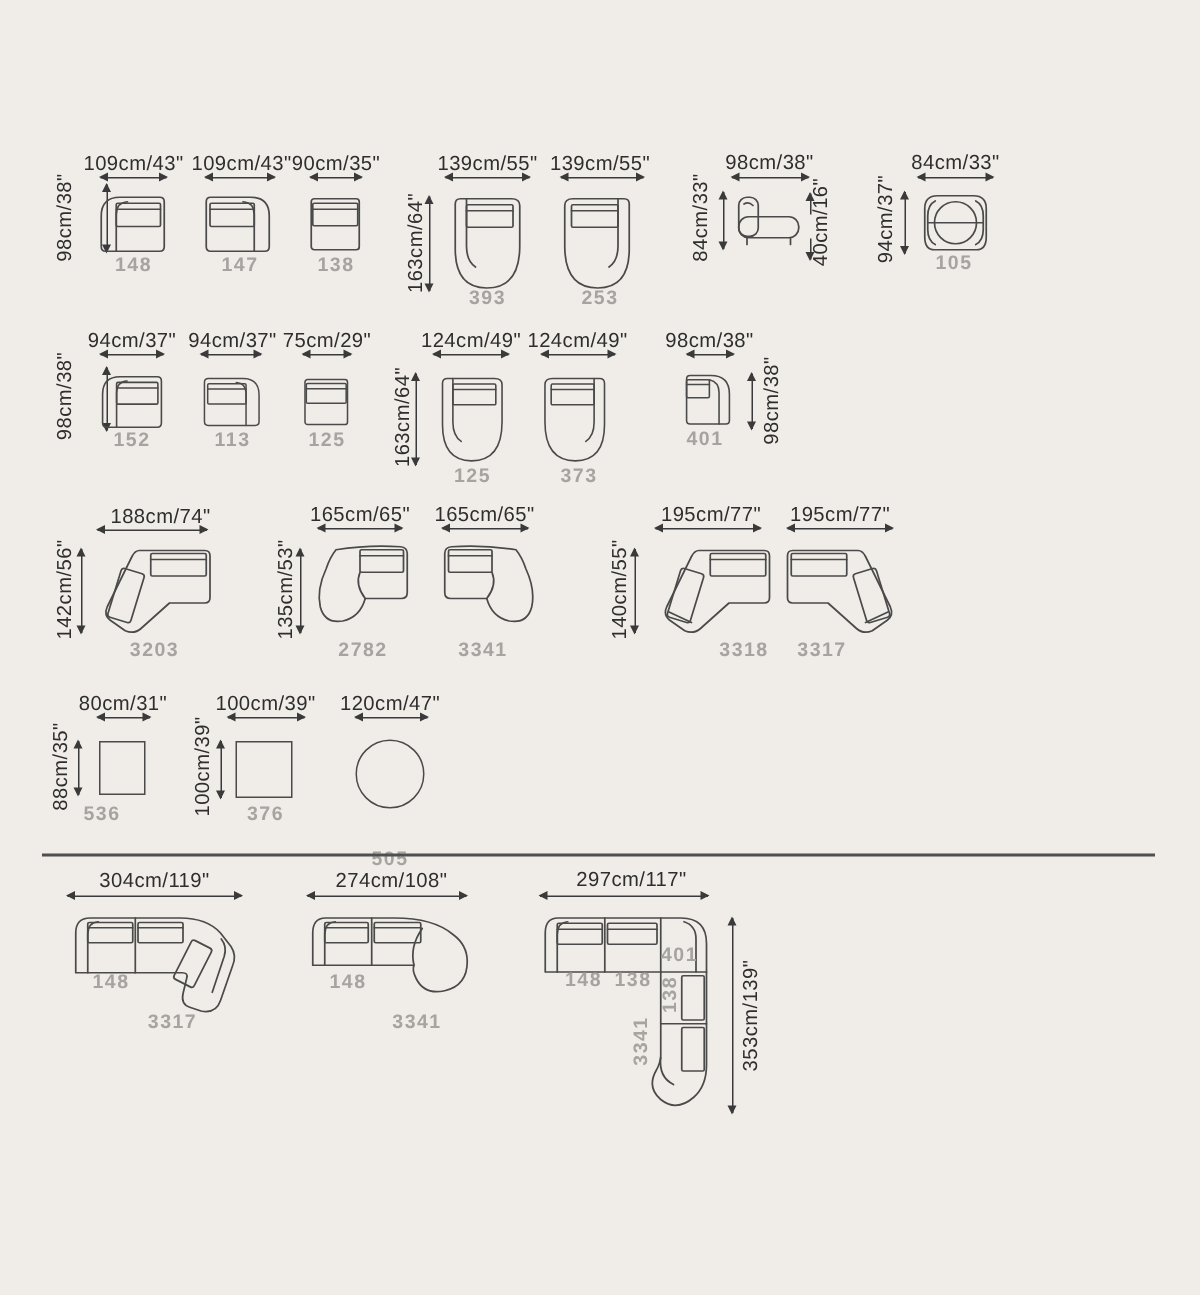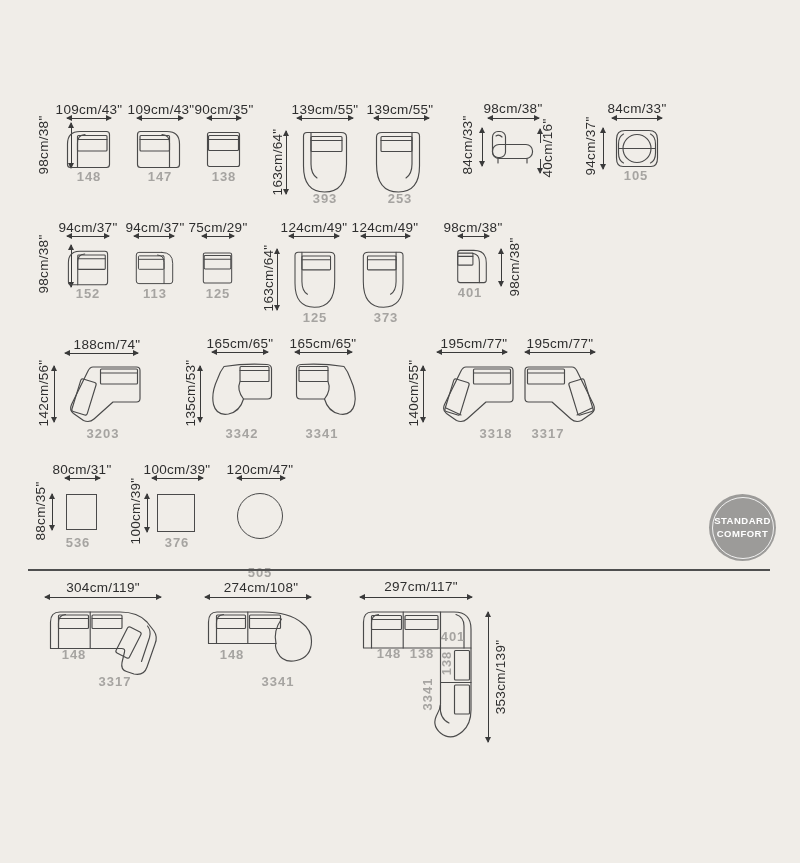--- a/index.html
+++ b/index.html
@@ -215,21 +215,21 @@
   <div class="va" style="left:200px;top:366px;height:56px"></div>
 
   <div class="ht" style="left:240px;top:343px">165cm/65"</div>
   <div class="ha" style="left:212px;top:352px;width:56px"></div>
   <svg class="draw" style="left:210px;top:362px" width="63" height="55" viewBox="0 0 63 55">
     <path d="M14 4.5 Q36 1 57 2.5 Q61.5 2.8 61.5 7 V33 Q61.5 37 57.5 37 H33.5 Q30 49.5 18.5 52 Q6.5 54 3.5 42.5 Q1 31 7.5 17 Q10 9.5 14 4.5 Z"></path>
     <rect x="30" y="4.5" width="29" height="15" rx="1"></rect>
     <line x1="30" y1="8.5" x2="59" y2="8.5"></line>
     <path d="M30 19.5 Q26.5 28 33.5 37"></path>
   </svg>
-  <div class="nm" style="left:242px;top:433px">3342</div>
+  <div class="nm" style="left:242px;top:433px">2782</div>
 
   <div class="ht" style="left:323px;top:343px">165cm/65"</div>
   <div class="ha" style="left:295px;top:352px;width:57px"></div>
   <svg class="draw flip" style="left:295px;top:362px" width="63" height="55" viewBox="0 0 63 55">
     <path d="M14 4.5 Q36 1 57 2.5 Q61.5 2.8 61.5 7 V33 Q61.5 37 57.5 37 H33.5 Q30 49.5 18.5 52 Q6.5 54 3.5 42.5 Q1 31 7.5 17 Q10 9.5 14 4.5 Z"></path>
     <rect x="30" y="4.5" width="29" height="15" rx="1"></rect>
     <line x1="30" y1="8.5" x2="59" y2="8.5"></line>
     <path d="M30 19.5 Q26.5 28 33.5 37"></path>
   </svg>
   <div class="nm" style="left:322px;top:433px">3341</div>
@@ -257,38 +257,34 @@
     <rect x="14" y="20" width="16" height="34" rx="2" transform="rotate(17 22 37)"></rect>
     <line x1="11" y1="48" x2="26" y2="55"></line>
   </svg>
   <div class="nm" style="left:548px;top:433px">3317</div>
 
   <div class="ht" style="left:82px;top:469px">80cm/31"</div>
   <div class="ha" style="left:65px;top:478px;width:35px"></div>
   <div class="vt" style="left:40px;top:511px">88cm/35"</div>
   <div class="va" style="left:52px;top:494px;height:36px"></div>
   <div class="sq" style="left:66px;top:494px;width:31px;height:36px"></div>
-  <div class="nm" style="left:78px;top:542px">536</div>
+  <div class="nm" style="left:68px;top:542px">536</div>
 
   <div class="ht" style="left:177px;top:469px">100cm/39"</div>
   <div class="ha" style="left:152px;top:478px;width:51px"></div>
   <div class="vt" style="left:135px;top:511px">100cm/39"</div>
   <div class="va" style="left:147px;top:494px;height:38px"></div>
   <div class="sq" style="left:157px;top:494px;width:38px;height:38px"></div>
   <div class="nm" style="left:177px;top:542px">376</div>
 
   <div class="ht" style="left:260px;top:469px">120cm/47"</div>
   <div class="ha" style="left:237px;top:478px;width:48px"></div>
   <div class="sq circ" style="left:237px;top:493px;width:46px;height:46px"></div>
   <div class="nm" style="left:260px;top:572px">505</div>
 
-  <div class="badge">
-    <span>STANDARD</span>
-    <span>COMFORT</span>
-  </div>
 
   <div class="divider"></div>
 
   <div class="ht" style="left:103px;top:587px">304cm/119"</div>
   <div class="ha" style="left:45px;top:597px;width:116px"></div>
   <svg class="draw" style="left:48px;top:610px" width="113" height="66" viewBox="0 0 113 66">
     <path d="M12 2 H72 Q90 2 99 12 L106 21 Q110 27 107 34 L99 57 Q96 66 86 64 L78.5 61.5 Q72.5 59.5 74 52.5 L76.5 42 Q77.5 38.5 73.5 38.5 H2.5 V12 Q2.5 2 12 2 Z"></path>
     <path d="M10.5 38.5 V13 Q10.5 5 17.5 4.5"></path>
     <rect x="10.5" y="5" width="30" height="13.5" rx="1"></rect>
     <rect x="44" y="5" width="30" height="13.5" rx="1"></rect>

